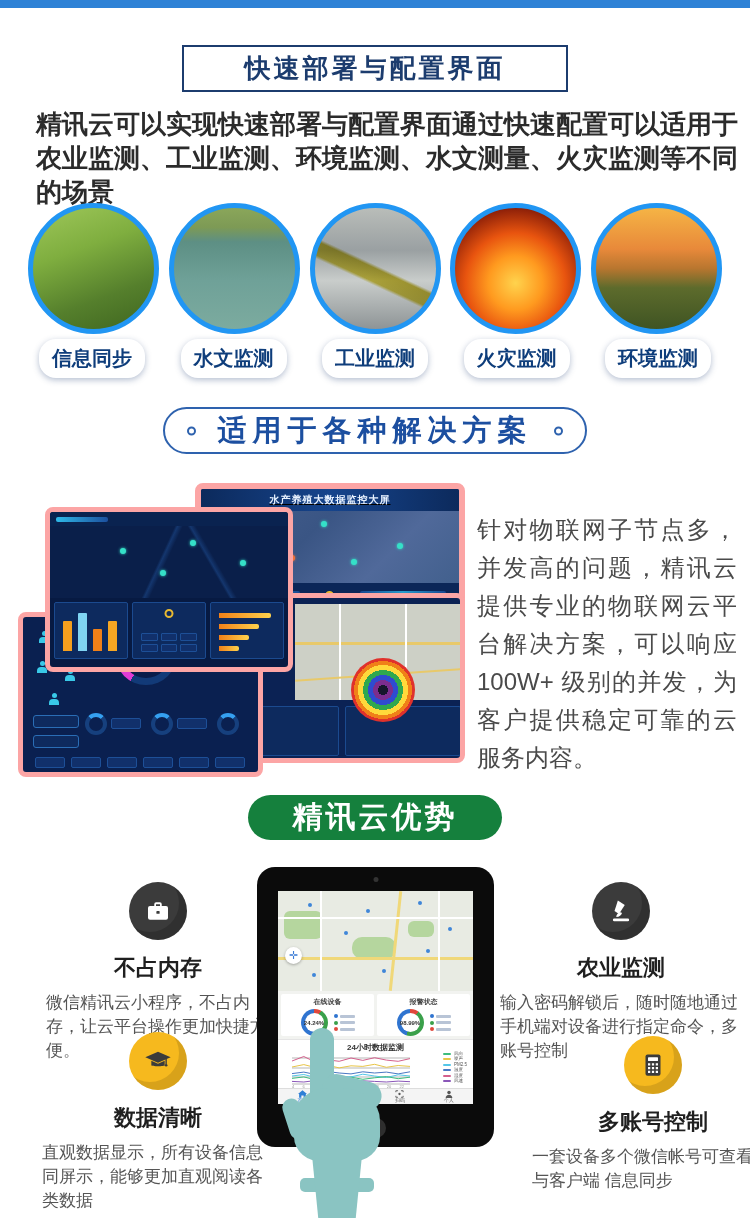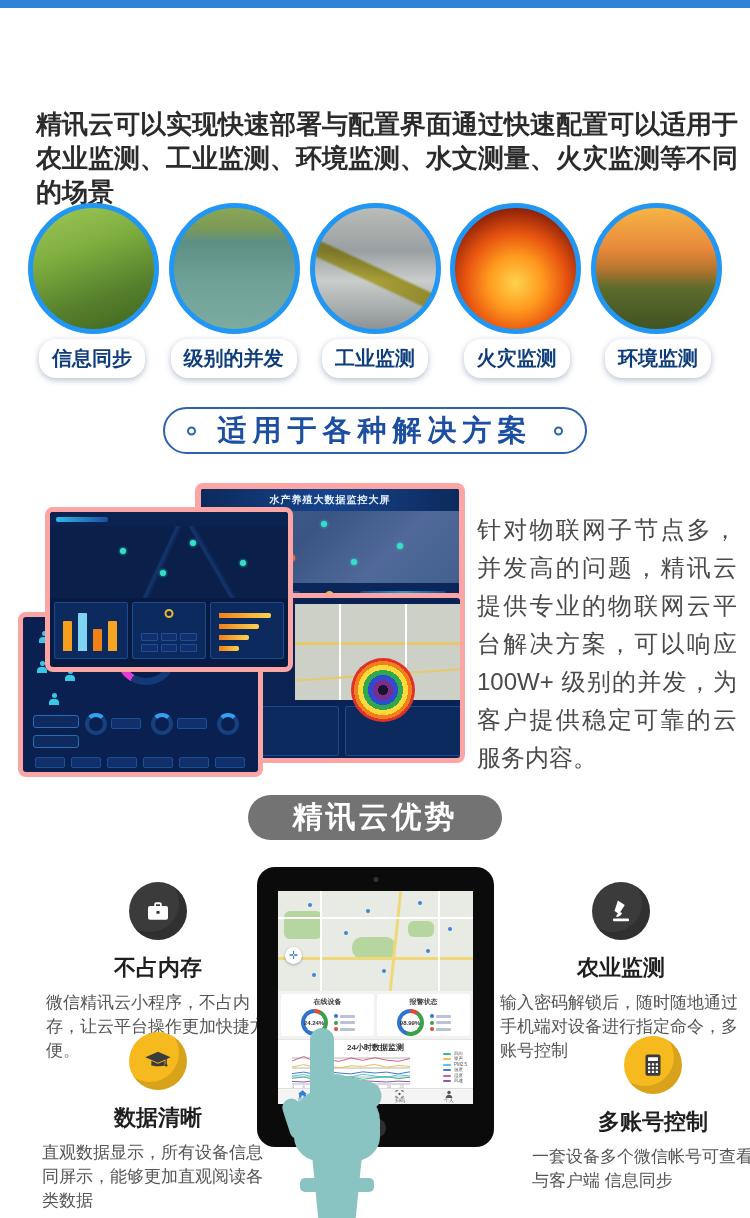--- a/index.html
+++ b/index.html
@@ -35,21 +35,21 @@
   
   .sol-hdr { position:absolute; left:50%; top:407px; transform:translateX(-50%); width:424px; height:47px;
     border:2px solid #2e62ae; border-radius:24px; display:flex; align-items:center; justify-content:center;
     font-size:29px; font-weight:700; color:#1c4fa0; letter-spacing:6px; background:#fff; }
   .sol-hdr .dot { position:absolute; top:50%; width:9px; height:9px; border:2px solid #2e62ae; border-radius:50%;
     transform:translateY(-50%); }
   .sol-hdr .dot.l { left:22px; } .sol-hdr .dot.r { right:22px; }
 
   
   .collage { position:absolute; left:14px; top:478px; width:458px; height:314px; }
-  .scr { position:absolute; border:5px solid #fca5a5; border-radius:8px; background:#0a2050; overflow:hidden; }
+  .scr { position:absolute; border:5px solid #fca5a5; border-radius:8px; background:#0a2050; overflow:hidden;text-decoration:underline; }
   .s1 { left:181px; top:5px; width:270px; height:130px; border-width:6px; z-index:1; background:#12336e; }
   .s1-title { height:22px; background:linear-gradient(90deg,#0c2a5c,#16448c 50%,#0c2a5c); color:#e8f2ff;
     font-size:10px; font-weight:700; display:flex; align-items:center; justify-content:center; letter-spacing:1px; }
   .s1-map { position:relative; height:72px; background:linear-gradient(135deg,#46608f 0%,#3a5584 40%,#50699a 70%,#42608d 100%); }
   .s1-bottom { height:24px; display:flex; align-items:center; justify-content:space-around; background:#0b2658; }
   .s1-tab { width:86px; height:9px; background:linear-gradient(90deg,#1c4f9e,#2fb9e8 50%,#1c4f9e); border-radius:2px; opacity:.8; }
   .gear { width:9px; height:9px; border:2px solid #e8b931; border-radius:50%; }
 
   .s4 { left:214px; top:115px; width:237px; height:170px; z-index:2; background:#0b2254; }
   .s4-map { position:absolute; left:62px; top:6px; width:168px; height:96px; background:#cdd0c6; }
@@ -87,21 +87,21 @@
   .tag { position:absolute; width:30px; height:11px; background:#11306b; border:1px solid #1d4f97; border-radius:2px; }
 
   .pin { position:absolute; width:6px; height:6px; border-radius:50%; background:#35e0c8; box-shadow:0 0 3px #35e0c8; }
   .pin.o { background:#f0703a; box-shadow:0 0 3px #f0703a; }
 
   .sol-text { position:absolute; left:477px; top:511px; width:260px; font-size:24px; color:#4a4a4a;
     line-height:38px; text-align:justify; }
 
   
   .adv-pill { position:absolute; left:50%; top:795px; transform:translateX(-50%); width:254px; height:45px;
-    background:#737373; border-radius:23px; display:flex; align-items:center; justify-content:center;
+    background:#15803d; border-radius:23px; display:flex; align-items:center; justify-content:center;
     color:#fff; font-size:30px; font-weight:700; letter-spacing:3px; }
 
   
   .feature { position:absolute; display:flex; flex-direction:column; align-items:center; }
   .f1 { left:46px; top:882px; width:224px; }
   .f2 { left:42px; top:1032px; width:232px; }
   .f3 { left:500px; top:882px; width:242px; }
   .f4 { left:500px; top:1036px; width:242px;margin-left:32px; }
   .f-icon { width:58px; height:58px; border-radius:50%; display:flex; align-items:center; justify-content:center; }
   .f-icon.dark { background:#3b3b3b; box-shadow:inset -8px -8px 0 rgba(0,0,0,.18); }
@@ -157,37 +157,40 @@
   .thumb { left:286px; top:1098px; width:18px; height:42px; border-radius:9px; transform:rotate(-18deg); }
   .arm { left:308px; top:1150px; width:58px; height:70px; clip-path:polygon(6% 0,94% 0,82% 100%,18% 100%); }
   .cuff { left:300px; top:1178px; width:74px; height:14px; border-radius:5px; }
 </style>
 </head>
 <body>
 
 <div class="page">
   <div class="top-bar"></div>
 
+  <div class="hdr-box">
+    <span>快速部署与配置界面</span>
+  </div>
 
   <p class="intro">精讯云可以实现快速部署与配置界面通过快速配置可以适用于农业监测、工业监测、环境监测、水文测量、火灾监测等不同的场景</p>
 
   <div class="scenes">
     <div class="photo photo-agri"></div>
     <div class="photo photo-hydro"></div>
     <div class="photo photo-industry"></div>
     <div class="photo photo-fire"></div>
     <div class="photo photo-env"></div>
   </div>
 
   <div class="labels-row">
     <div>
         <span class="pill">信息同步</span>
       </div>
     <div>
-        <span class="pill">级别的并发</span>
+        <span class="pill">水文监测</span>
       </div>
     <div>
         <span class="pill">工业监测</span>
       </div>
     <div>
         <span class="pill">火灾监测</span>
       </div>
     <div>
         <span class="pill">环境监测</span>
       </div>

